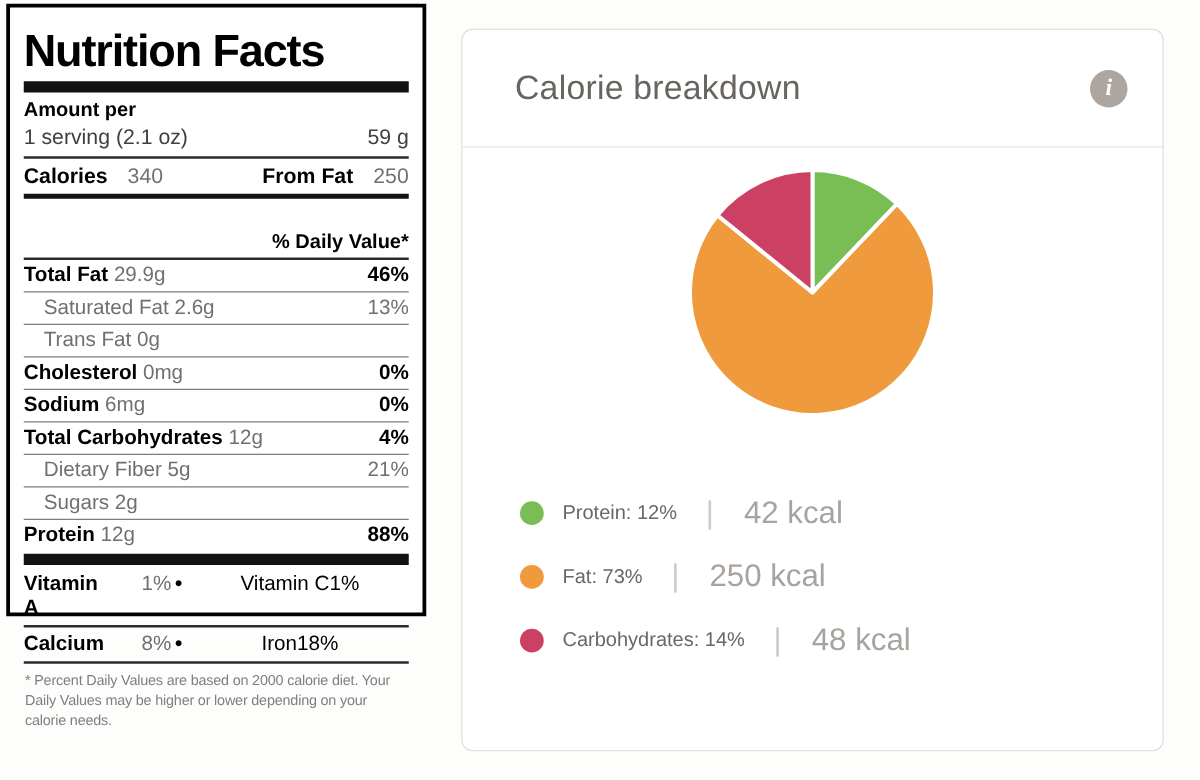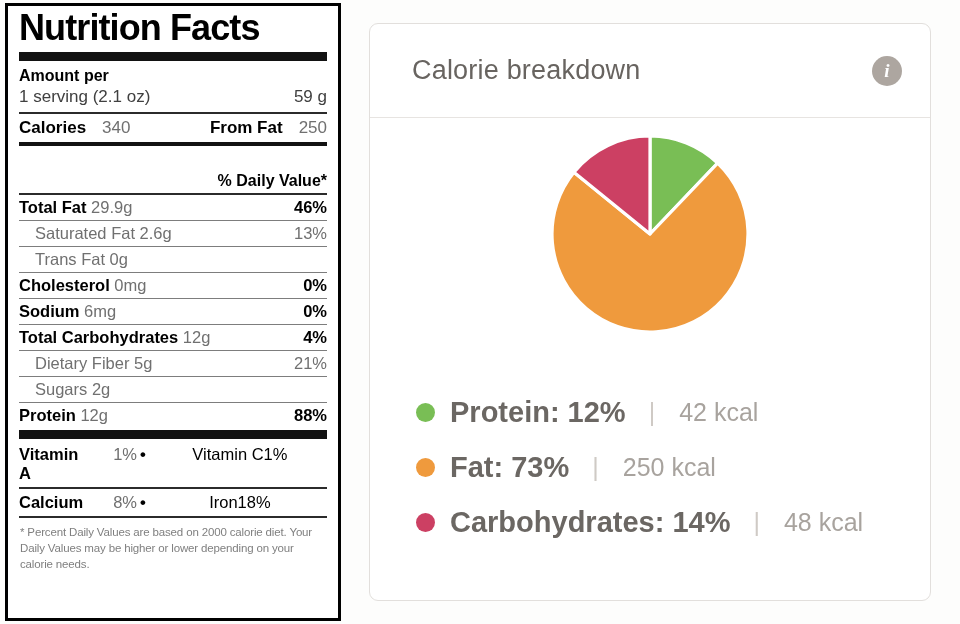--- a/index.html
+++ b/index.html
@@ -18,24 +18,24 @@
     height: 624px;
     background: #fdfdfc;
   }
 
   
   .nf-panel {
     position: absolute;
     left: 5px;
     top: 3px;
     width: 336px;
-    height: 618px;
+    height: 490px;
     background: #ffffff;
     border: 3px solid #000000;
-    padding: 2px 11px 0 11px;
+    padding: 15px 11px 0 11px;
   }
 
   .nf-title {
     font-size: 36px;
     font-weight: bold;
     letter-spacing: -0.9px;
     color: #000;
     line-height: 1.0;
     padding: 2px 0 4px 0;
     white-space: nowrap;
@@ -164,21 +164,21 @@
     display: flex;
     align-items: center;
     gap: 15px;
     white-space: nowrap;
   }
   .legend-dot {
     width: 19px; height: 19px;
     border-radius: 50%;
     flex: 0 0 auto;
   }
-  .legend-main { font-size: 29px; color: #6b6763; font-weight: bold; }
+  .legend-main { font-size: 16px; color: #6b6763; }
   .legend-sep  { font-size: 25px; color: #cfcac5; margin: 0 9px 0 8px; font-weight: 300; }
   .legend-kcal { font-size: 25px; color: #a8a39e; }
 </style>
 </head>
 <body>
 
 <div id="root">
 
   <div class="nf-panel">
 

